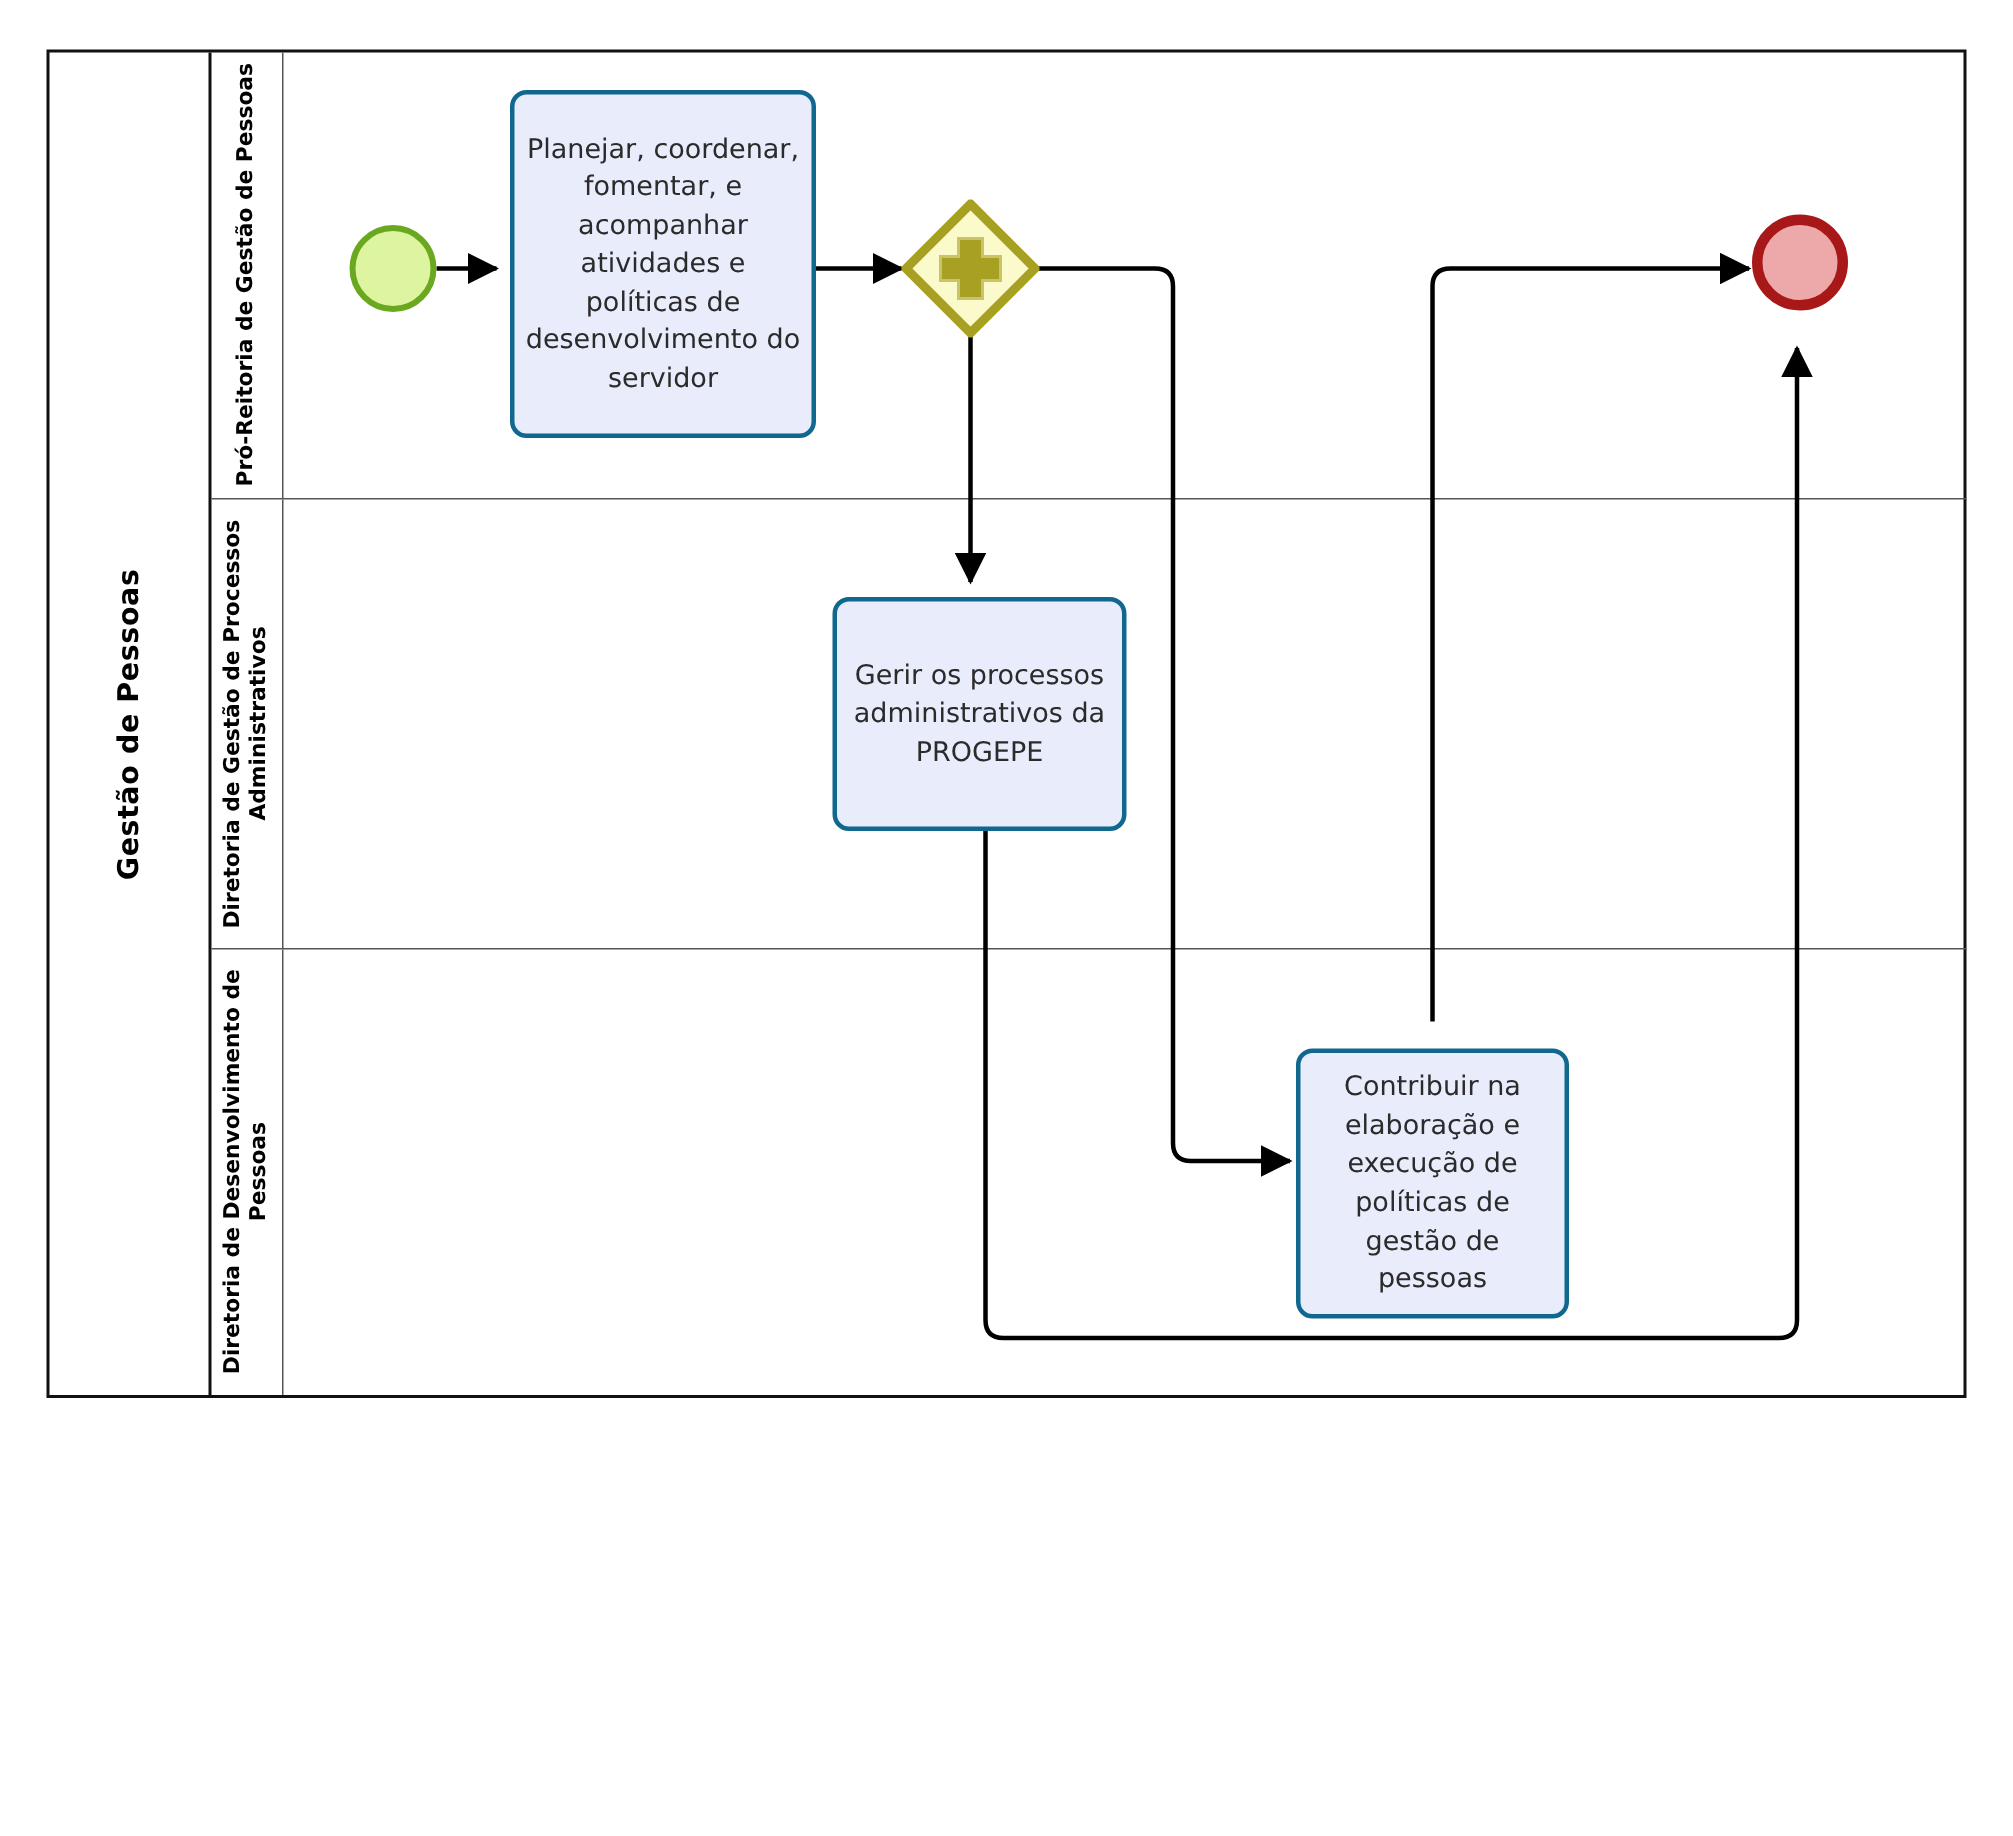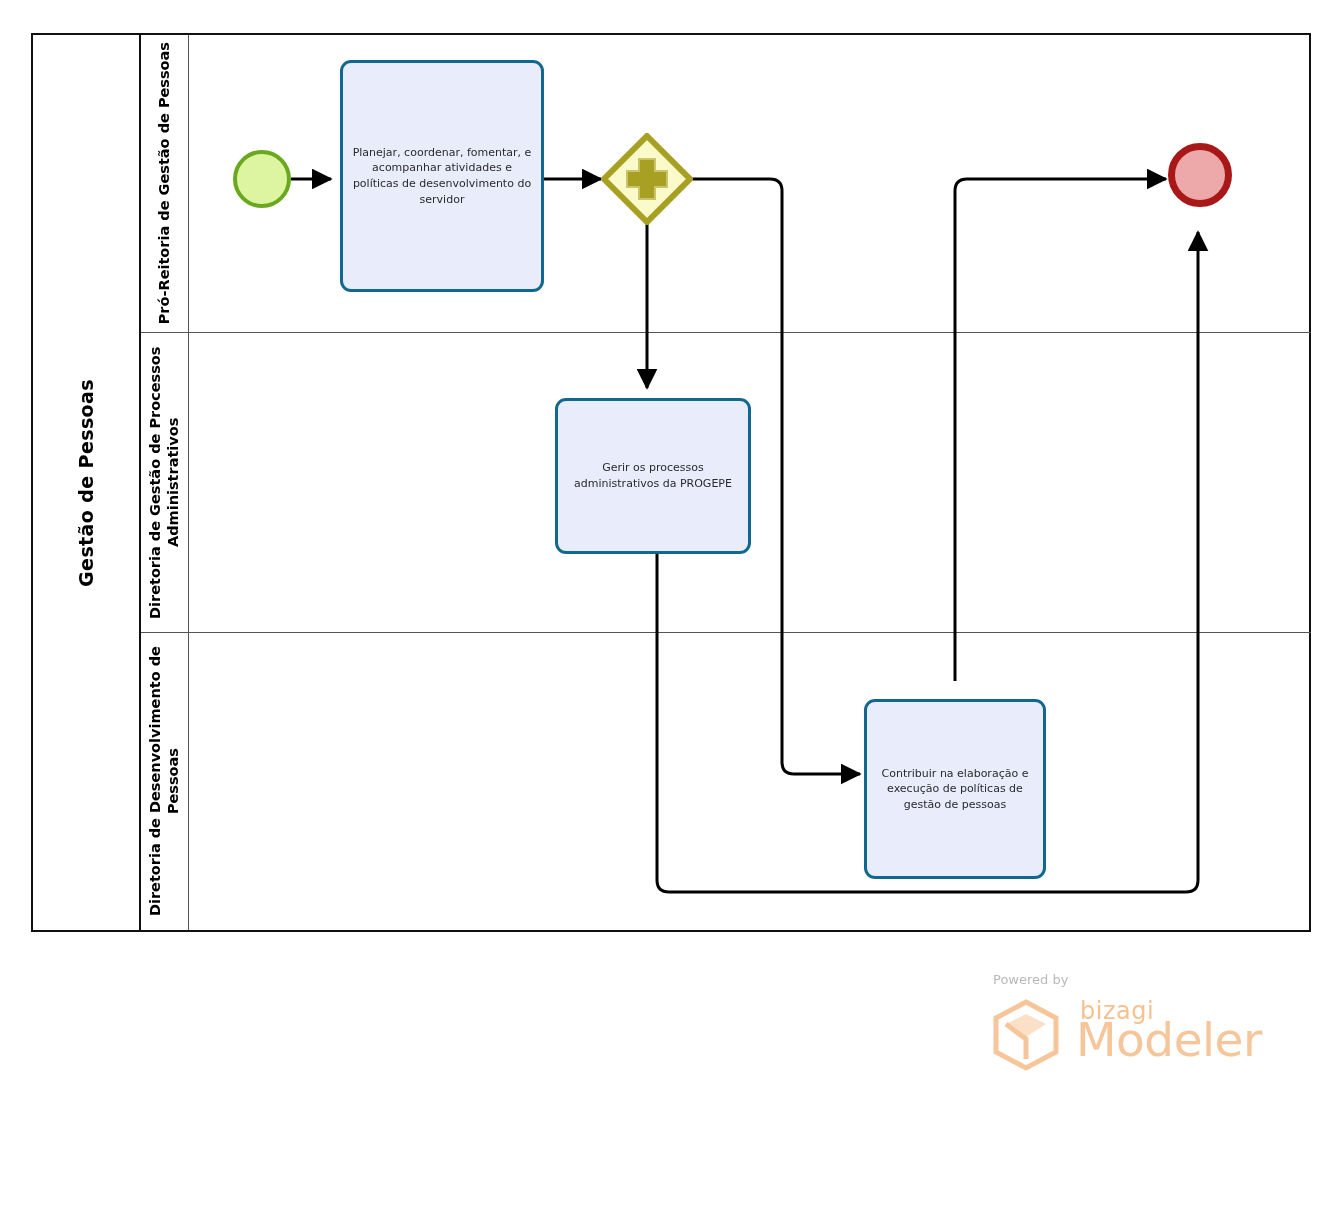--- a/index.html
+++ b/index.html
@@ -104,21 +104,21 @@
     position: absolute;
     box-sizing: border-box;
     background: #e8ecfb;
     border: 3px solid #11688f;
     border-radius: 11px;
     display: flex;
     align-items: center;
     justify-content: flex-start;
     text-align: center;
     color: #2b2b2b;
-    font-size: 11px;
+    font-size: 18px;
     line-height: 1.42;
     padding: 4px 7px;
   }
   .task-label { display: block; width: 100%; }
 
   .event {
     position: absolute;
     border-radius: 50%;
     box-sizing: border-box;
   }
@@ -243,26 +243,14 @@
   <div class="task" style="left:555px; top:398px; width:196px; height:156px;">
     <span class="task-label">Gerir os processos administrativos da PROGEPE</span>
   </div>
 
   <div class="task" style="left:864px; top:681px; width:182px; height:180px;margin-top:18px;">
     <span class="task-label">Contribuir na elaboração e execução de políticas de gestão de pessoas</span>
   </div>
 
   <div class="event end" style="left:1168px; top:143px; width:64px; height:64px;"></div>
 
-  <div class="watermark">
-    <div class="wm-powered">Powered by</div>
-    <div class="wm-hex">
-      <svg width="76" height="76" viewBox="0 0 76 76" xmlns="http://www.w3.org/2000/svg">
-        <polygon points="38,5 68,21 68,55 38,71 8,55 8,21" fill="none" stroke="#f6c69a" stroke-width="5"></polygon>
-        <polygon points="18,27 38,40 58,27 38,17" fill="#fbe0c8"></polygon>
-        <path d="M 18 27 L 38 42 L 38 62" fill="none" stroke="#f6c69a" stroke-width="5"></path>
-      </svg>
-    </div>
-    <div class="wm-bizagi">bizagi</div>
-    <div class="wm-modeler">Modeler</div>
-  </div>
 
 </div>
 
 </body></html>

